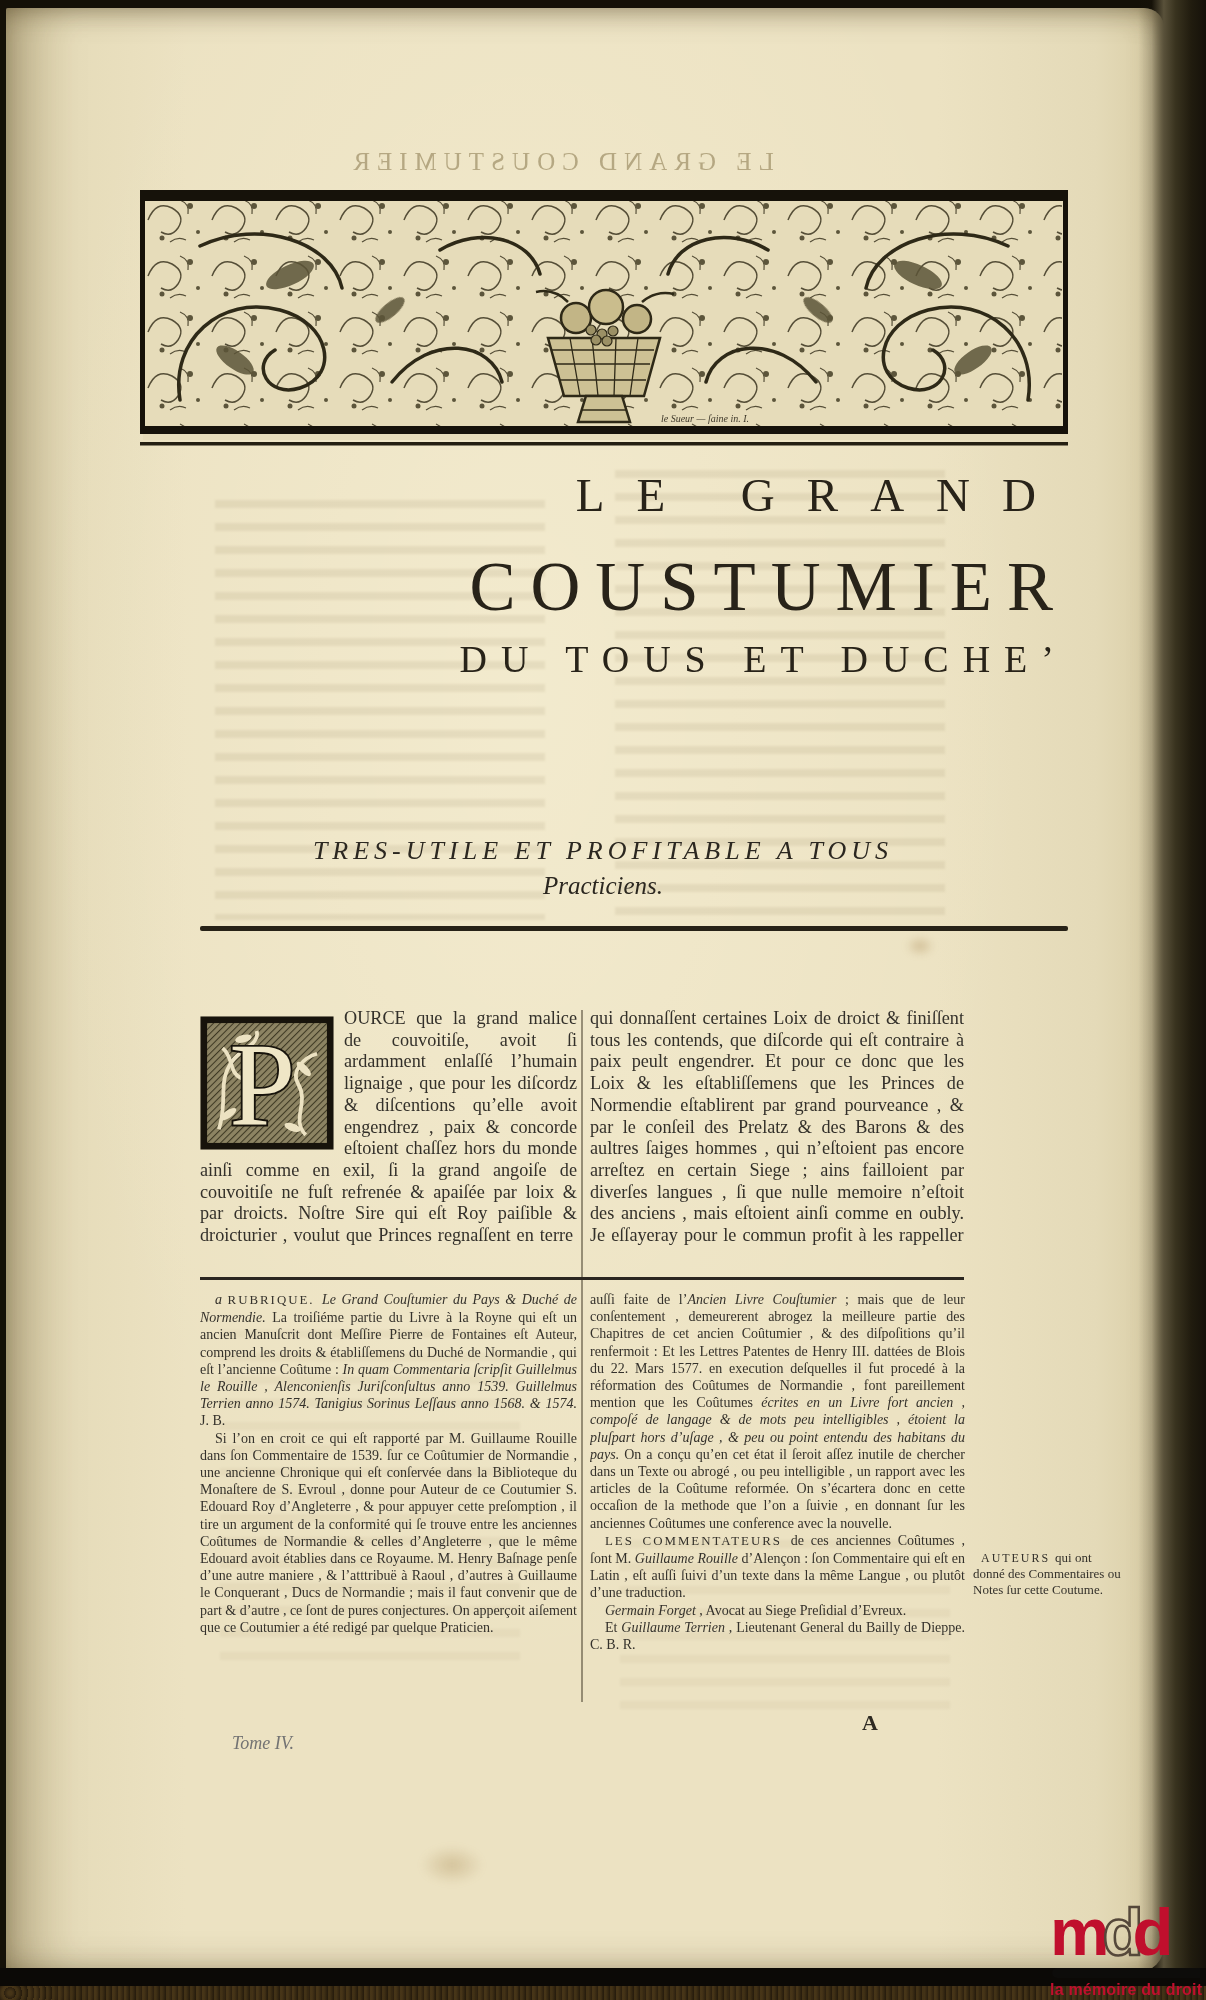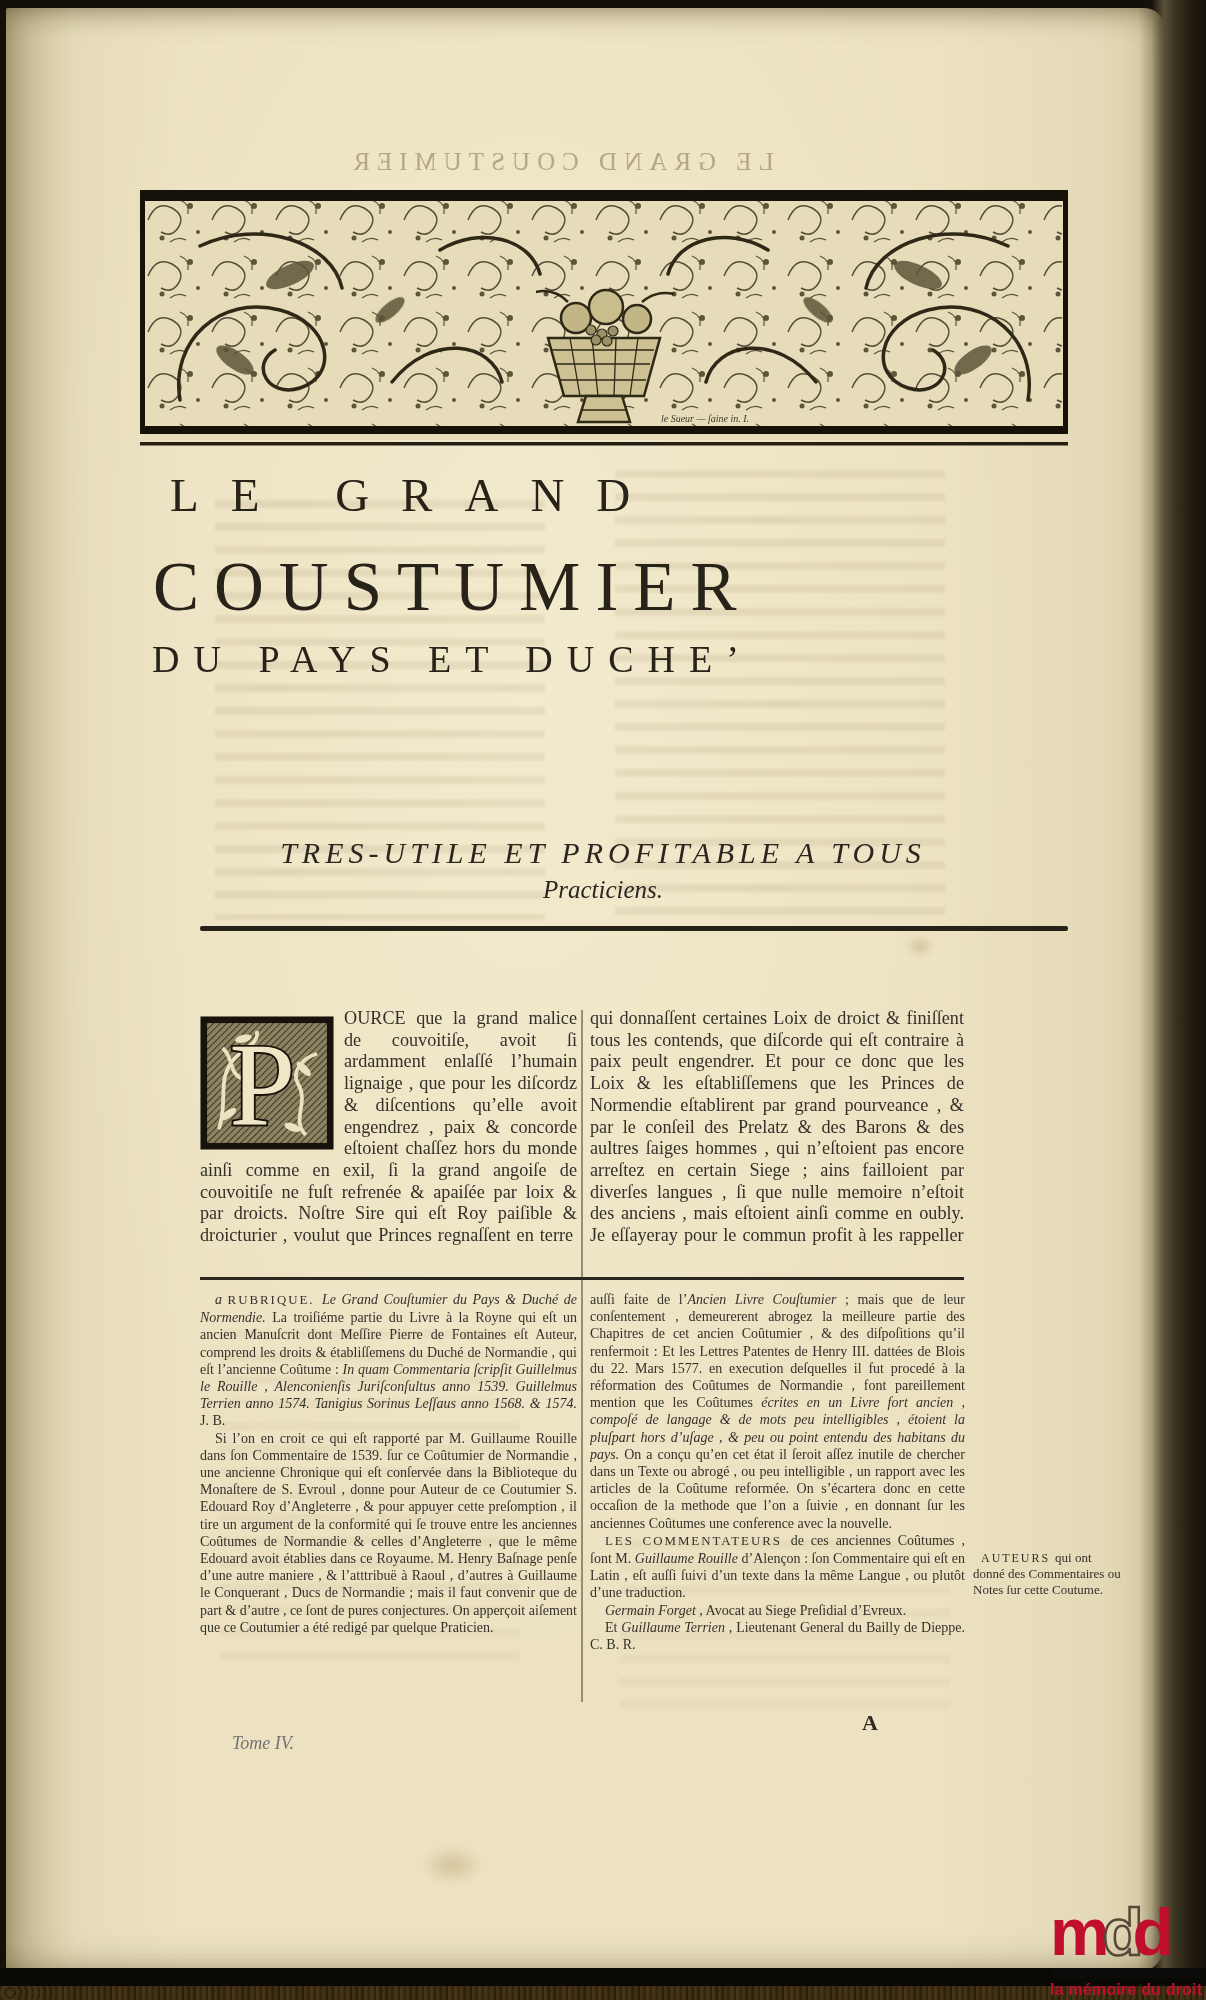--- a/index.html
+++ b/index.html
@@ -48,28 +48,28 @@
   }
   .ghost-col{position:absolute;z-index:2;filter:blur(1.2px);opacity:.5;
     background:repeating-linear-gradient(180deg, rgba(128,110,68,.22) 0 8px, rgba(128,110,68,0) 8px 23px);}
   .ghost-a{left:215px;top:500px;width:330px;height:420px;}
   .ghost-b{left:615px;top:470px;width:330px;height:460px;}
   .ghost-c{left:220px;top:1330px;width:300px;height:330px;opacity:.28;}
   .ghost-d{left:620px;top:1540px;width:330px;height:180px;opacity:.28;}
   
   .content{position:absolute;left:10px;top:0;width:1206px;height:2000px;z-index:4;color:#2f2b22;}
   .ornament{position:absolute;left:130px;top:190px;width:928px;height:262px;}
-  .title-block{position:absolute;left:128px;top:468px;width:930px;text-align:left;color:#282319;}
+  .title-block{position:absolute;left:128px;top:468px;width:930px;text-align:right;color:#282319;}
   .t-line1{font-size:47px;letter-spacing:32px;text-indent:32px;margin-bottom:26px;}
   .t-line2{font-size:69px;letter-spacing:15px;text-indent:15px;margin-bottom:10px;}
   .t-line3{font-size:38px;letter-spacing:14px;text-indent:14px;margin-bottom:12px;}
   .t-line4{font-size:61px;letter-spacing:9px;text-indent:9px;}
   .t-note{font-size:24px;font-style:italic;vertical-align:30px;letter-spacing:0;margin-left:4px;}
   .subtitle{position:absolute;left:128px;top:836px;width:930px;text-align:center;font-style:italic;color:#2b2720;}
-  .s-line1{font-size:30px;letter-spacing:5px;}
+  .s-line1{font-size:26px;letter-spacing:5px;}
   .s-line2{font-size:25px;margin-top:6px;}
   .rule-thick{position:absolute;left:190px;top:926px;width:868px;height:5px;background:#272217;border-radius:2px;}
   .section-heading{position:absolute;left:190px;top:956px;width:868px;text-align:center;
     font-size:27px;letter-spacing:13px;text-indent:13px;color:#282319;}
   .body-col{position:absolute;top:1008px;height:268px;overflow:hidden;text-align:justify;
     font-size:18.2px;line-height:21.7px;word-spacing:1.5px;color:#33302a;}
   .body-left{left:190px;width:377px;}
   .body-right{left:580px;width:374px;}
   .dropcap{float:left;width:134px;height:144px;margin:3px 10px 2px 0;}
   .col-divider{position:absolute;left:571px;top:1010px;width:2px;height:692px;background:rgba(62,54,36,.5);}
@@ -171,21 +171,21 @@
         <rect x="0" y="252" width="928" height="3.5" fill="#241f12"></rect>
         <rect x="0" y="0" width="5" height="244" fill="#16120a"></rect>
         <rect x="923" y="0" width="5" height="244" fill="#16120a"></rect>
         <text x="565" y="232" font-size="10" font-style="italic" fill="#3e382a" text-anchor="middle">le Sueur — ſaine in. I.</text>
       </svg>
     </div>
 
     <div class="title-block">
       <div class="t-line1">LE GRAND</div>
       <div class="t-line2">COUSTUMIER</div>
-      <div class="t-line3">DU PAYS ET DUCHE’</div>
+      <div class="t-line3">DU TOUS ET DUCHE’</div>
     </div>
 
     <div class="subtitle">
       <div class="s-line1">TRES-UTILE ET PROFITABLE A TOUS</div>
       <div class="s-line2">Practiciens.</div>
     </div>
 
     <div class="rule-thick"></div>
 
 

